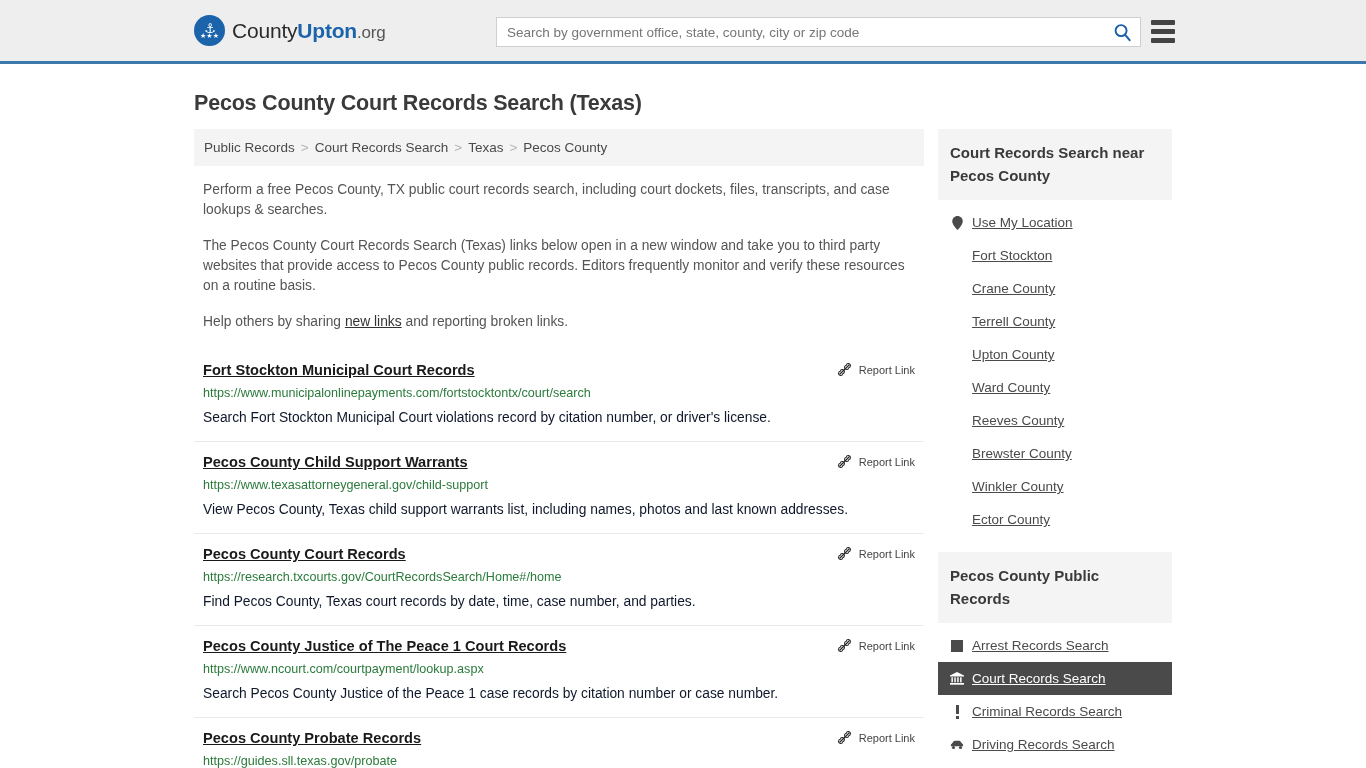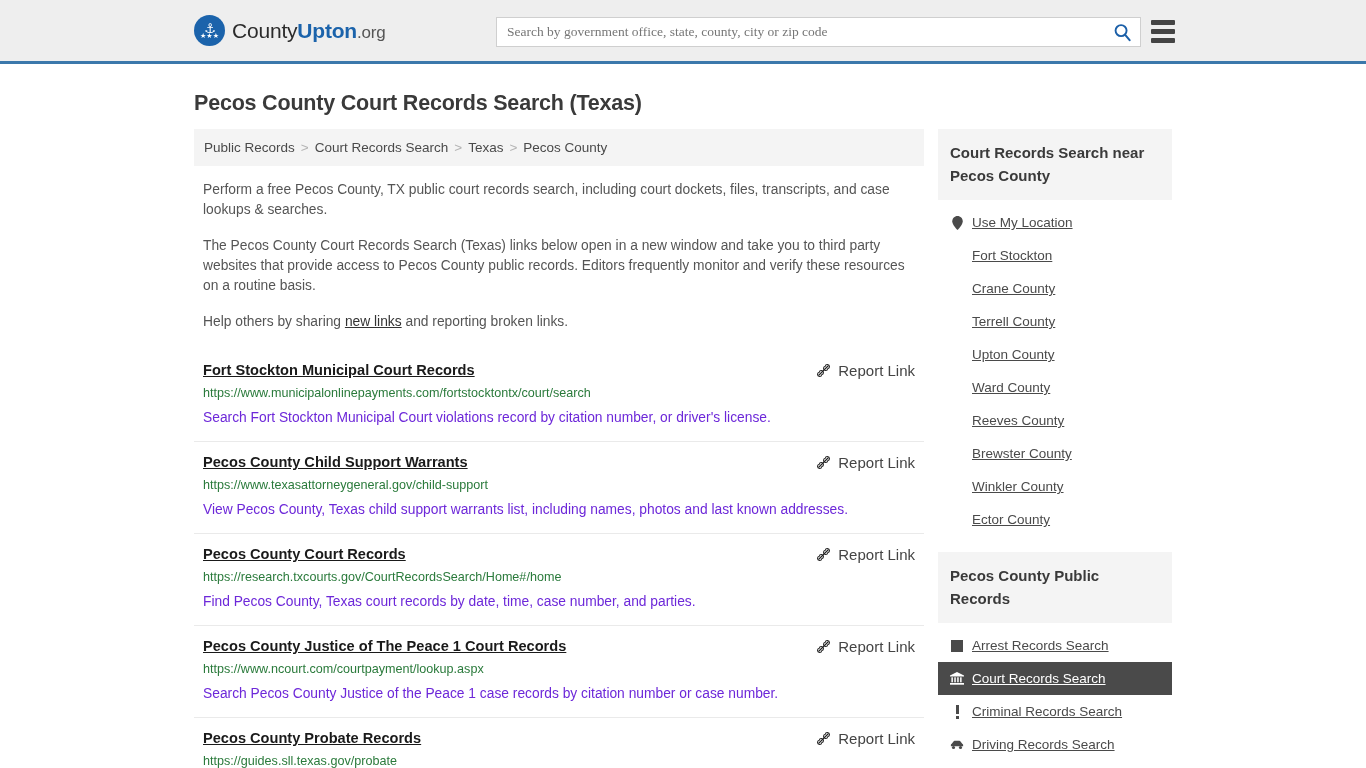--- a/index.html
+++ b/index.html
@@ -71,21 +71,21 @@
     border: 1px solid #cfcfcf;
     display: flex;
     align-items: center;
   }
   .search-input {
     flex: 1;
     border: none;
     outline: none;
     height: 30px;
     padding: 0 10px;
-    font-family: Liberation Serif, serif;
+    font-family: Liberation Sans, sans-serif;
     font-size: 13.5px;
     color: #333;
     background: transparent;
   }
   .search-input::placeholder { color: #767676; }
   .search-btn {
     width: 36px; height: 28px;
     background: transparent;
     border: none;
     cursor: pointer;
@@ -181,36 +181,36 @@
     font-weight: bold;
     color: #1a1a1a;
     text-decoration: underline;
     cursor: pointer;
     line-height: 19px;
   }
   .report-link {
     display: flex;
     align-items: center;
     gap: 7px;
-    font-size: 15px;
+    font-size: 11px;
     color: #444444;
     white-space: nowrap;
     cursor: pointer;
     padding-top: 1px;
   }
   .result-url {
     font-size: 12.6px;
     color: #2a7a3b;
     margin-top: 5px;
     line-height: 17px;
     word-break: break-all;
   }
   .result-desc {
     font-size: 13.8px;
-    color: #6d28d9;
+    color: #0f172a;
     margin-top: 3px;
     line-height: 25px;
   }
 
   
   .side-box-title {
     background: #f4f4f4;
     font-size: 15px;
     font-weight: bold;
     color: #3a3a3a;

